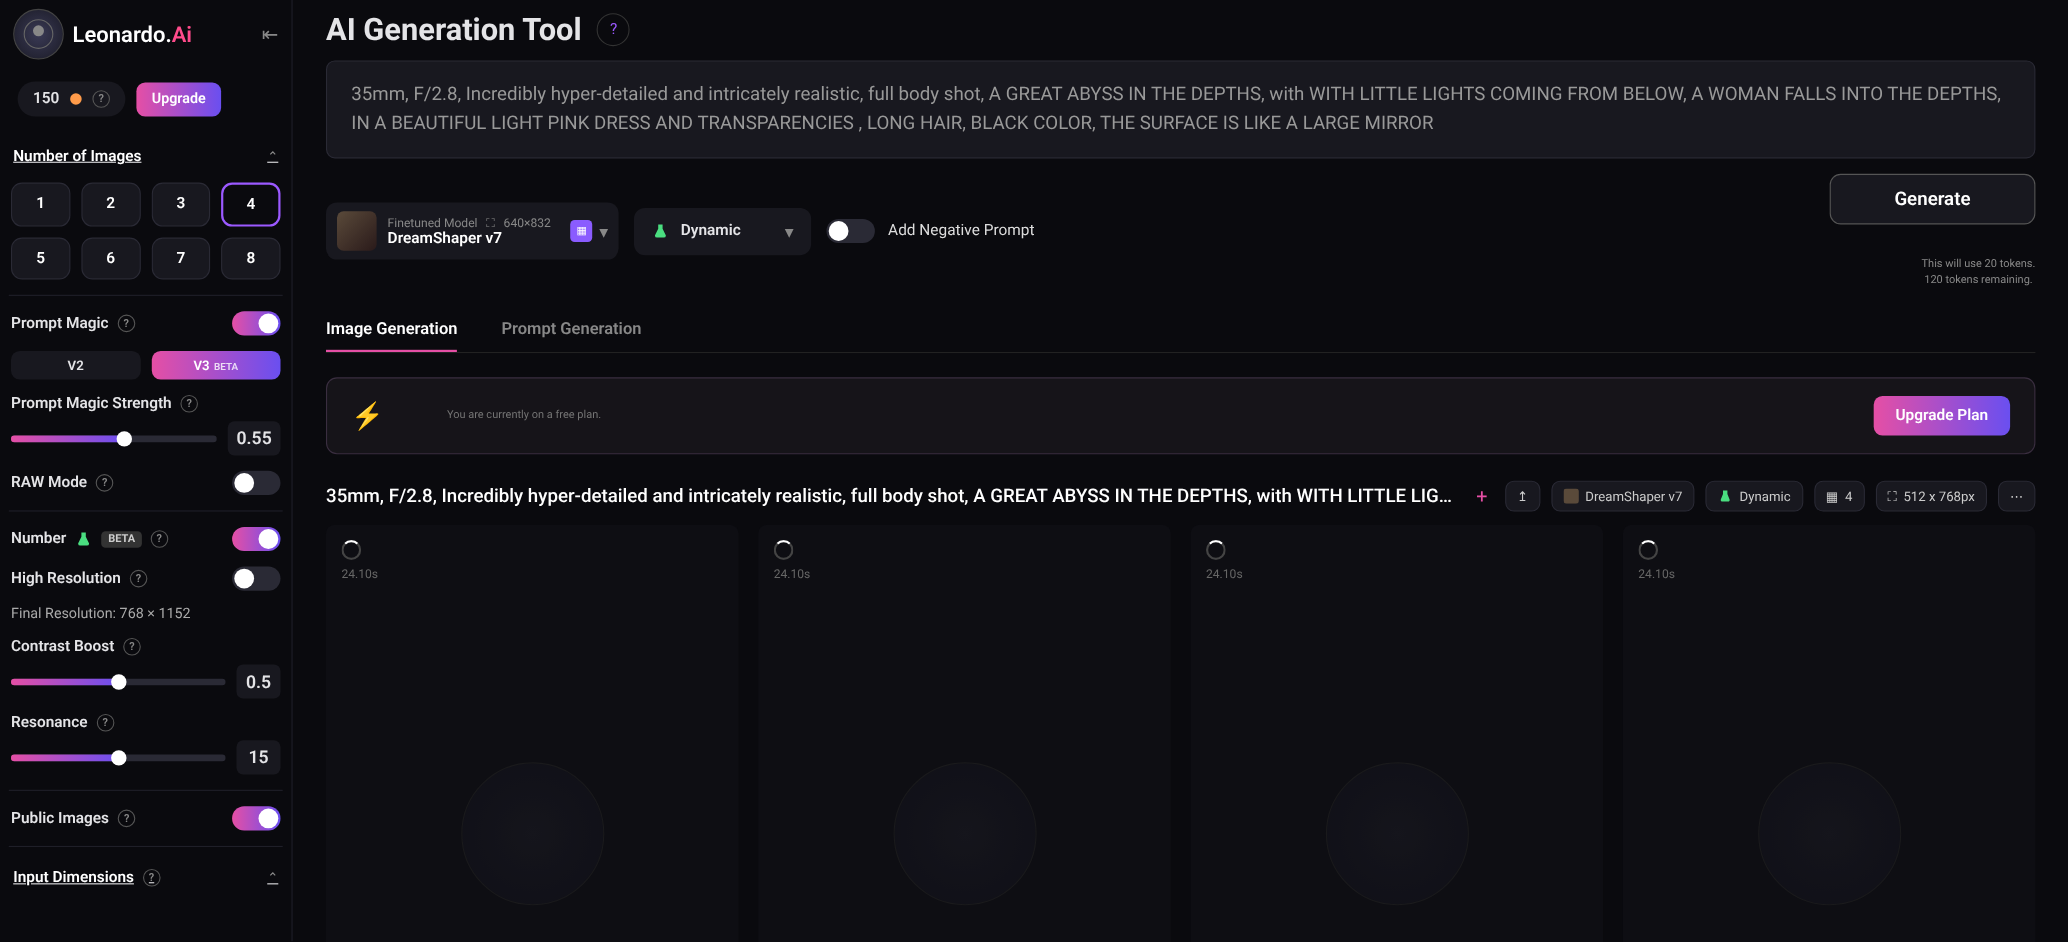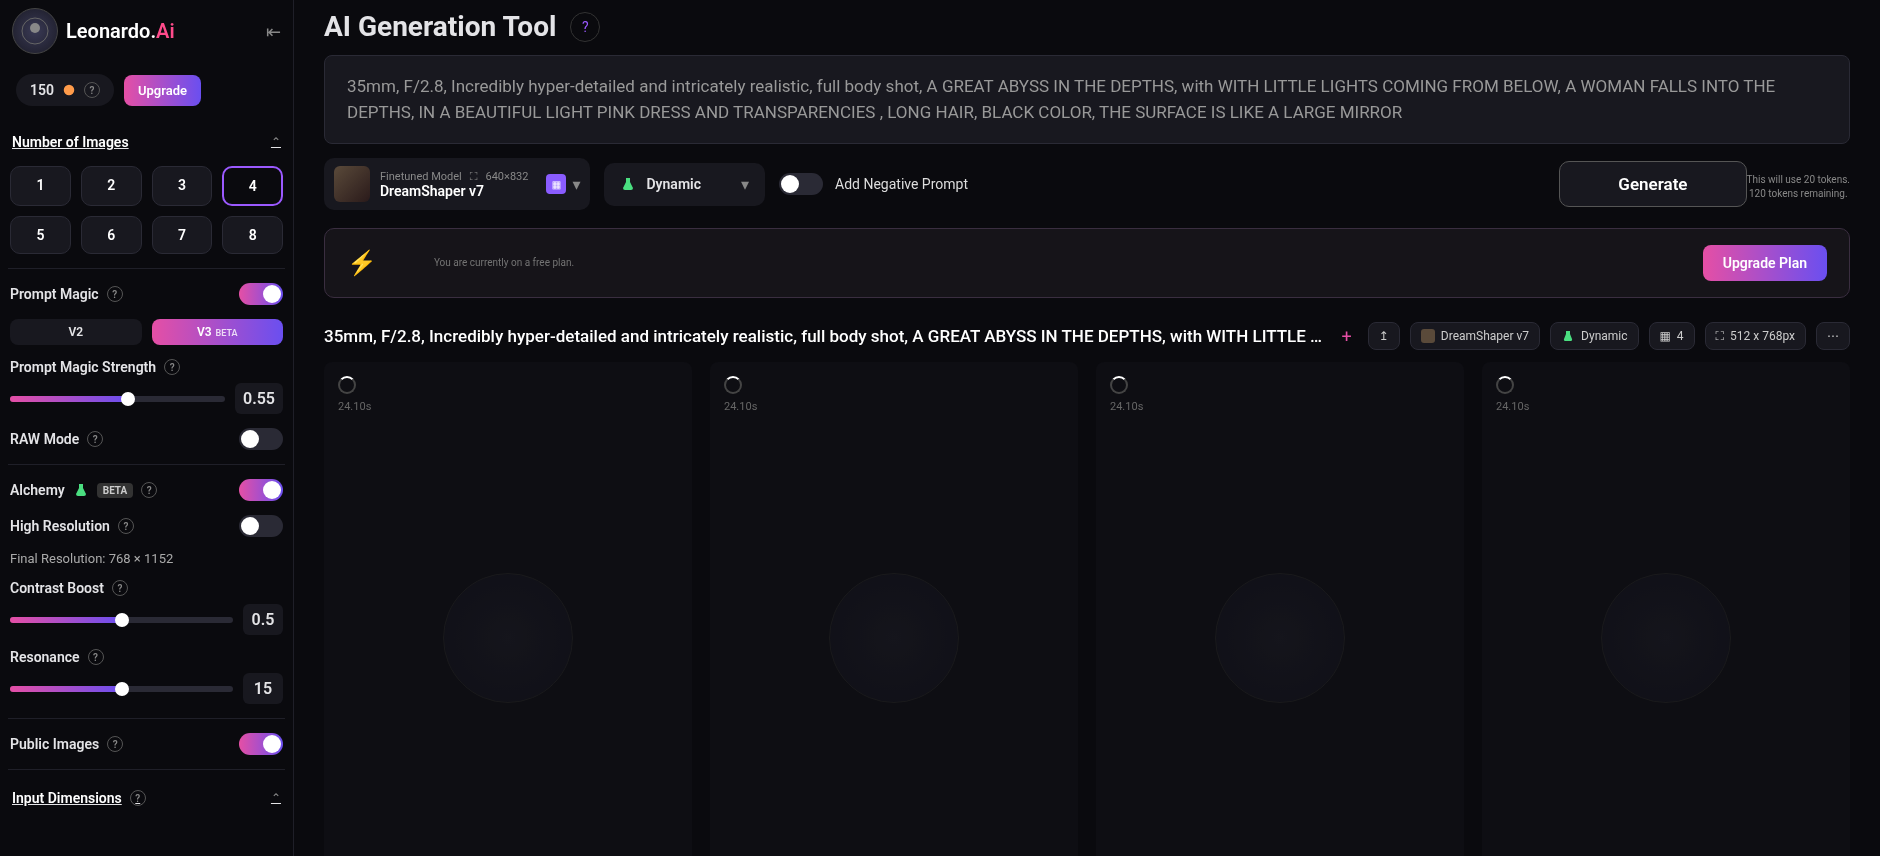--- a/index.html
+++ b/index.html
@@ -1,18 +1,18 @@
 <!DOCTYPE html>
 <html><head>
   <meta charset="utf-8">
   <style>
     * { margin: 0; padding: 0; box-sizing: border-box; font-family: -apple-system, BlinkMacSystemFont, 'Segoe UI', Roboto, sans-serif; }
     body { background: #0a0a0e; color: #e4e4e7; display: flex; height: 856px; width: 1880px; overflow: hidden; }
     
-    .sidebar { width: 294px; background: #0a0a0e; border-right: 1px solid #1f1f28; padding: 8px; overflow-y: auto; flex-shrink: 0; }
+    .sidebar { width: 266px; background: #0a0a0e; border-right: 1px solid #1f1f28; padding: 8px; overflow-y: auto; flex-shrink: 0; }
     .sidebar::-webkit-scrollbar { width: 4px; }
     .sidebar::-webkit-scrollbar-track { background: transparent; }
     .sidebar::-webkit-scrollbar-thumb { background: #3a3a45; border-radius: 2px; }
     
     .logo-row { display: flex; align-items: center; justify-content: space-between; padding: 0 4px 12px; }
     .logo { display: flex; align-items: center; gap: 8px; }
     .logo-img { width: 46px; height: 46px; border-radius: 50%; background: radial-gradient(circle, #3a3a55, #1a1a25); border: 1px solid #444; display: flex; align-items: center; justify-content: center; }
     .logo-text { font-size: 20px; font-weight: 600; color: #fff; }
     .logo-ai { color: #ff4b8b; }
     .back-btn { color: #888; font-size: 18px; cursor: pointer; }
@@ -77,21 +77,21 @@
     .ctrl-icon { width: 20px; height: 20px; border-radius: 4px; background: #8a5cff; display: flex; align-items: center; justify-content: center; font-size: 10px; color: #fff; }
     
     .style-card { background: #18181f; border-radius: 10px; padding: 12px 16px; display: flex; align-items: center; gap: 10px; cursor: pointer; }
     .style-name { font-size: 14px; font-weight: 600; }
     
     .neg-row { display: flex; align-items: center; gap: 12px; }
     .neg-label { font-size: 14px; color: #ddd; }
     
     .spacer { flex: 1; }
     
-    .gen-col { display: flex; flex-direction: row; align-items: center; }
+    .gen-col { display: flex; flex-direction: column; align-items: flex-end; gap: 24px; }
     .generate-btn { border: 1px solid #555; background: #18181f; color: #fff; border-radius: 10px; padding: 12px 58px; font-size: 17px; font-weight: 600; cursor: pointer; }
     .gen-info { font-size: 10px; color: #888; margin-top: 6px; text-align: center; line-height: 1.4; }
     
     .tabs { display: flex; gap: 40px; border-bottom: 1px solid #222; margin-bottom: 22px; }
     .tab { padding: 10px 0; font-size: 15px; font-weight: 600; color: #888; cursor: pointer; border-bottom: 2px solid transparent; }
     .tab.active { color: #fff; border-bottom: 2px solid #e54fa5; }
     
     .upgrade-banner { background: #161419; border: 1px solid #3a2e40; border-radius: 10px; padding: 16px 22px; display: flex; align-items: center; gap: 18px; margin-bottom: 24px; }
     .banner-icon { font-size: 24px; color: #ffb800; }
     .banner-text { flex: 1; }
@@ -194,21 +194,21 @@
           <div class="toggle-knob"></div>
         </div>
     </div>
   </div>
 
   <div class="divider"></div>
 
   <div class="section">
     <div class="row">
       <span class="row-label">
-        <span>Alchemy</span>
+        <span>Number</span>
         <svg class="alchemy-icon" viewBox="0 0 16 16">
             <path d="M6 2h4v4l3 6a2 2 0 01-2 2H5a2 2 0 01-2-2l3-6z" fill="#4ade80"></path>
           </svg>
         <span class="beta">BETA</span>
         <span class="help-icon">?</span>
       </span>
       <div class="toggle on">
           <div class="toggle-knob"></div>
         </div>
     </div>
@@ -321,20 +321,24 @@
 
     <div class="gen-col">
       <button class="generate-btn">Generate</button>
       <div class="gen-info">
         <div>This will use 20 tokens.</div>
         <div>120 tokens remaining.</div>
       </div>
     </div>
   </div>
 
+  <div class="tabs">
+    <div class="tab active">Image Generation</div>
+    <div class="tab">Prompt Generation</div>
+  </div>
 
   <div class="upgrade-banner">
     <span class="banner-icon">⚡</span>
     <div class="banner-text">
       <div class="banner-line1">You are currently on a free plan.</div>
     </div>
     <button class="banner-btn">Upgrade Plan</button>
   </div>
 
   <div class="gen-row">

